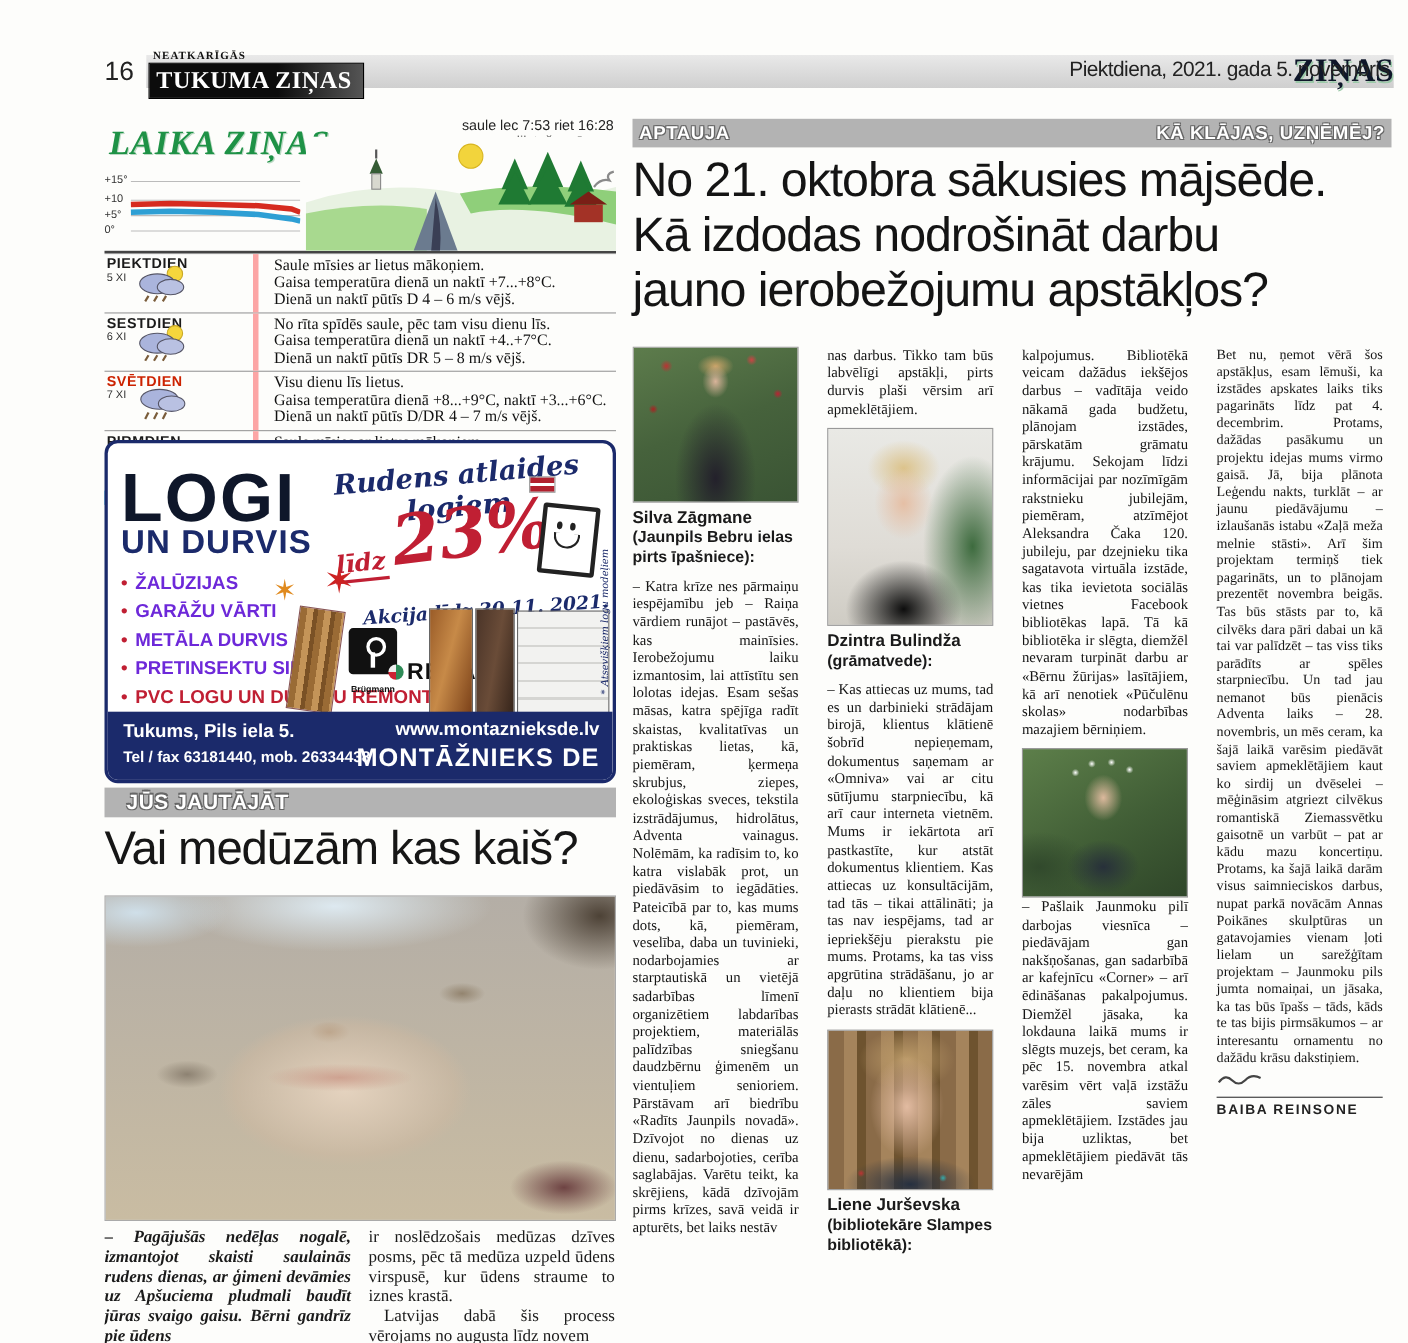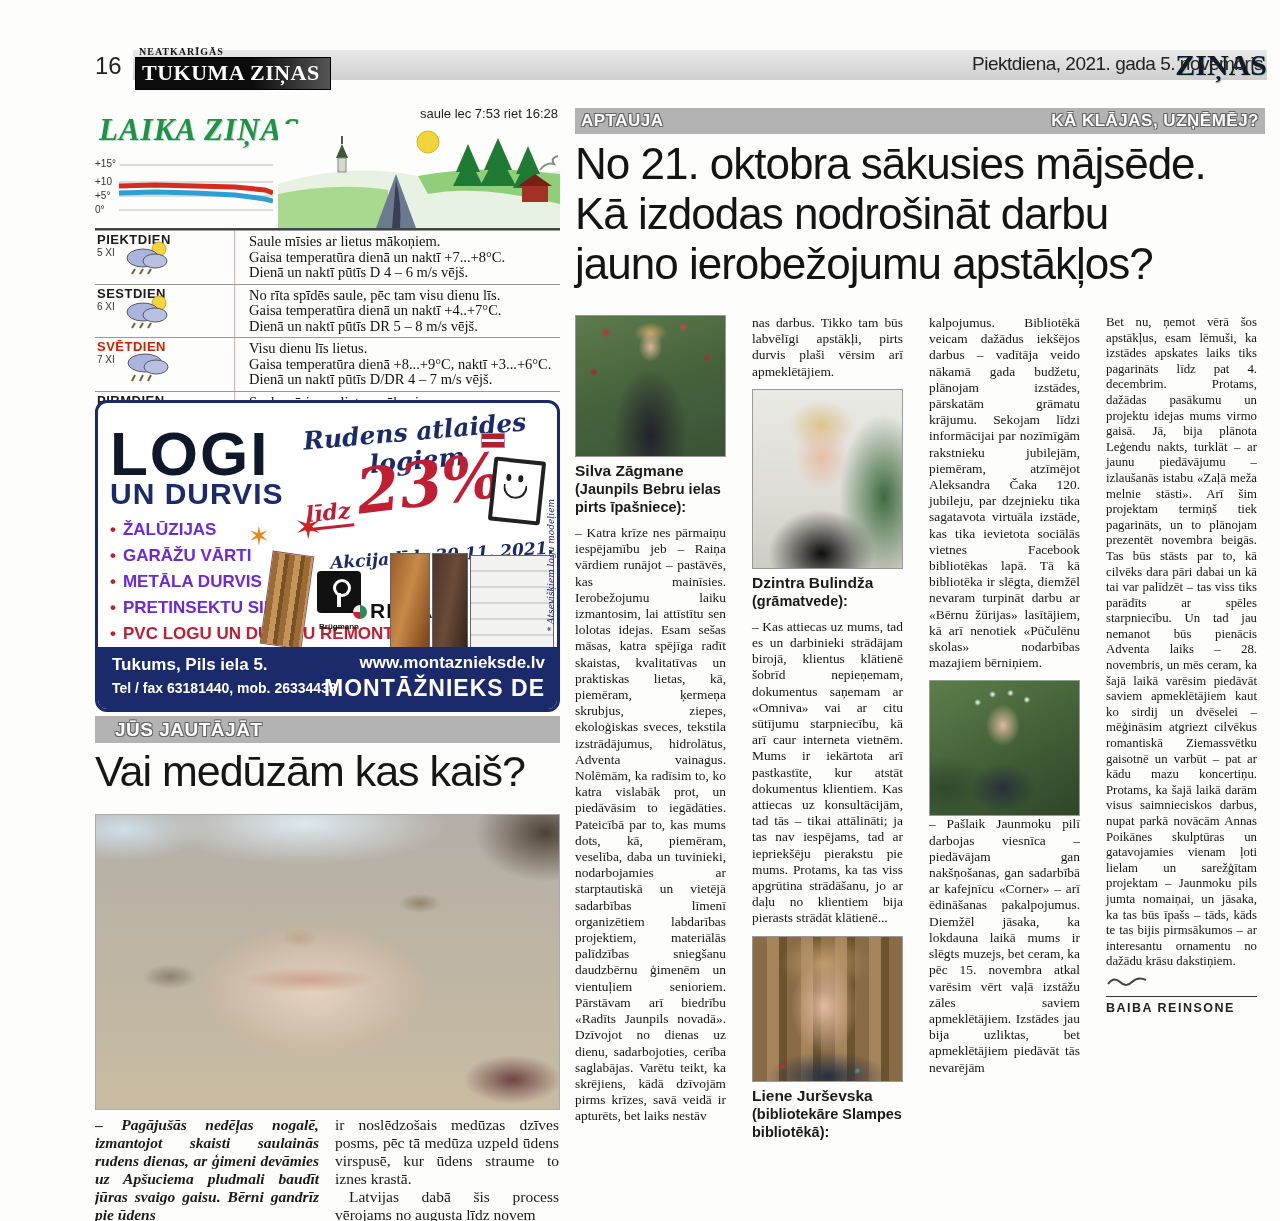--- a/index.html
+++ b/index.html
@@ -24,21 +24,21 @@
   
   .weather{position:absolute;left:95px;top:104px;width:465px;}
   .w-top{position:relative;height:124px;border-bottom:2px solid #444;}
   .w-title{position:absolute;left:4px;top:8px;font-family:"Liberation Serif",serif;font-style:italic;font-weight:bold;
     font-size:31px;color:#1e9246;letter-spacing:1px;text-shadow:1px 1px 0 #bcd9c4;}
   .w-sun{position:absolute;right:2px;top:2px;text-align:right;font-family:"Liberation Sans",sans-serif;font-size:13px;line-height:15px;color:#222;}
   .w-graph{position:absolute;left:0;bottom:2px;width:178px;height:66px;}
   .w-graph .lbl{position:absolute;left:0;font-family:"Liberation Sans",sans-serif;font-size:10px;color:#333;}
   .w-illustration{position:absolute;right:0;bottom:0;width:282px;height:104px;}
   .w-row{display:flex;border-top:1px solid #999;min-height:47px;}
-  .w-cell-day{width:140px;border-right:1px solid #fca5a5;position:relative;padding:1px 0 0 2px;box-sizing:border-box;}
+  .w-cell-day{width:140px;border-right:5px solid #fca5a5;position:relative;padding:1px 0 0 2px;box-sizing:border-box;}
   .w-day-name{font-family:"Liberation Sans",sans-serif;font-weight:bold;font-size:13px;letter-spacing:.5px;}
   .w-day-date{font-family:"Liberation Sans",sans-serif;font-size:10px;color:#333;}
   .w-cell-icon{position:absolute;left:28px;top:10px;}
   .w-cell-txt{flex:1;padding:3px 0 3px 14px;font-size:14.5px;line-height:15.5px;color:#111;}
   .blue-bar{height:13px;background:#29a9e1;margin-top:2px;}
   
   .ad{position:absolute;left:95px;top:400px;width:465px;height:312px;border:3px solid #1b2a6b;border-radius:12px;
     background:#fff;overflow:hidden;box-sizing:border-box;font-family:"Liberation Sans",sans-serif;}
   .ad-logi{position:absolute;left:12px;top:20px;font-weight:700;font-size:62px;line-height:62px;color:#0f172a;letter-spacing:2px;}
   .ad-rudens{position:absolute;left:178px;top:14px;width:280px;text-align:center;font-family:"DejaVu Serif",serif;

